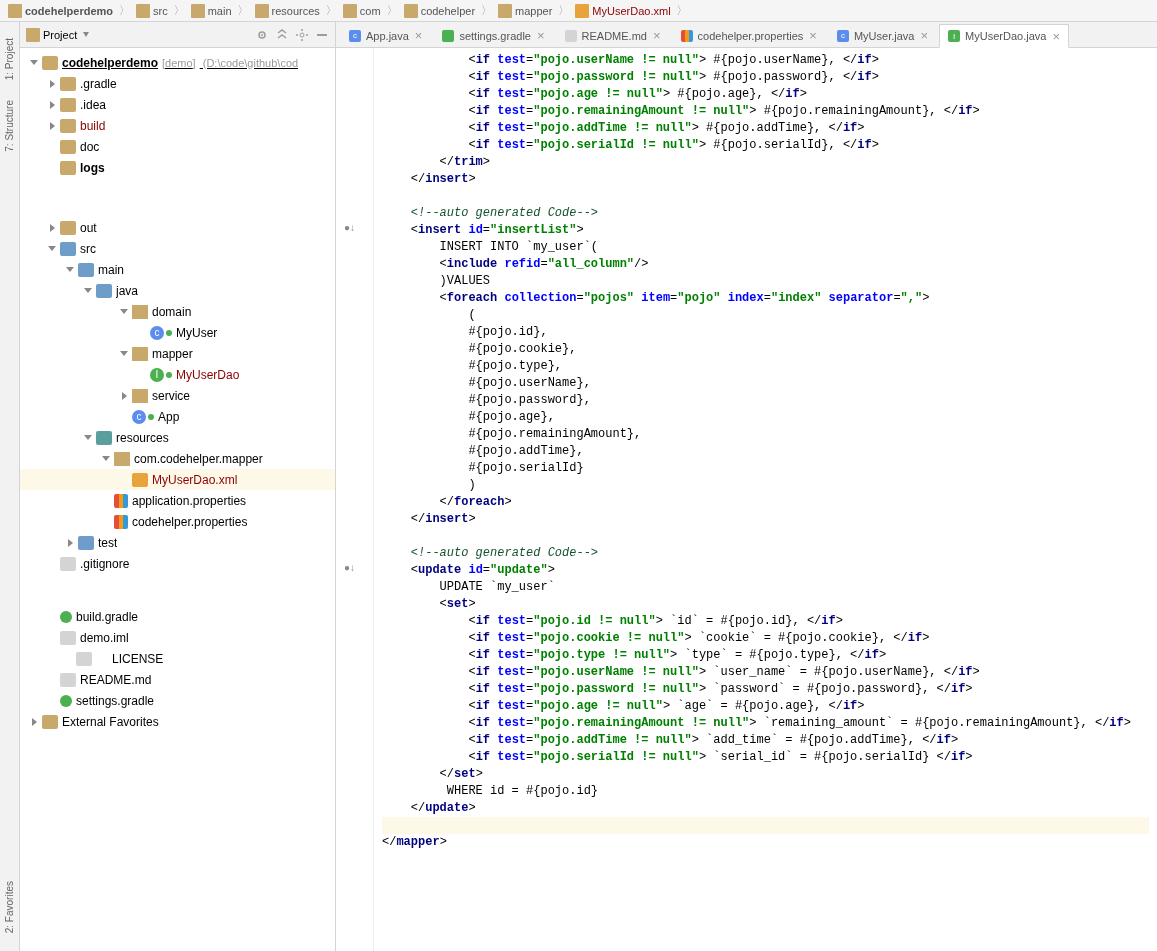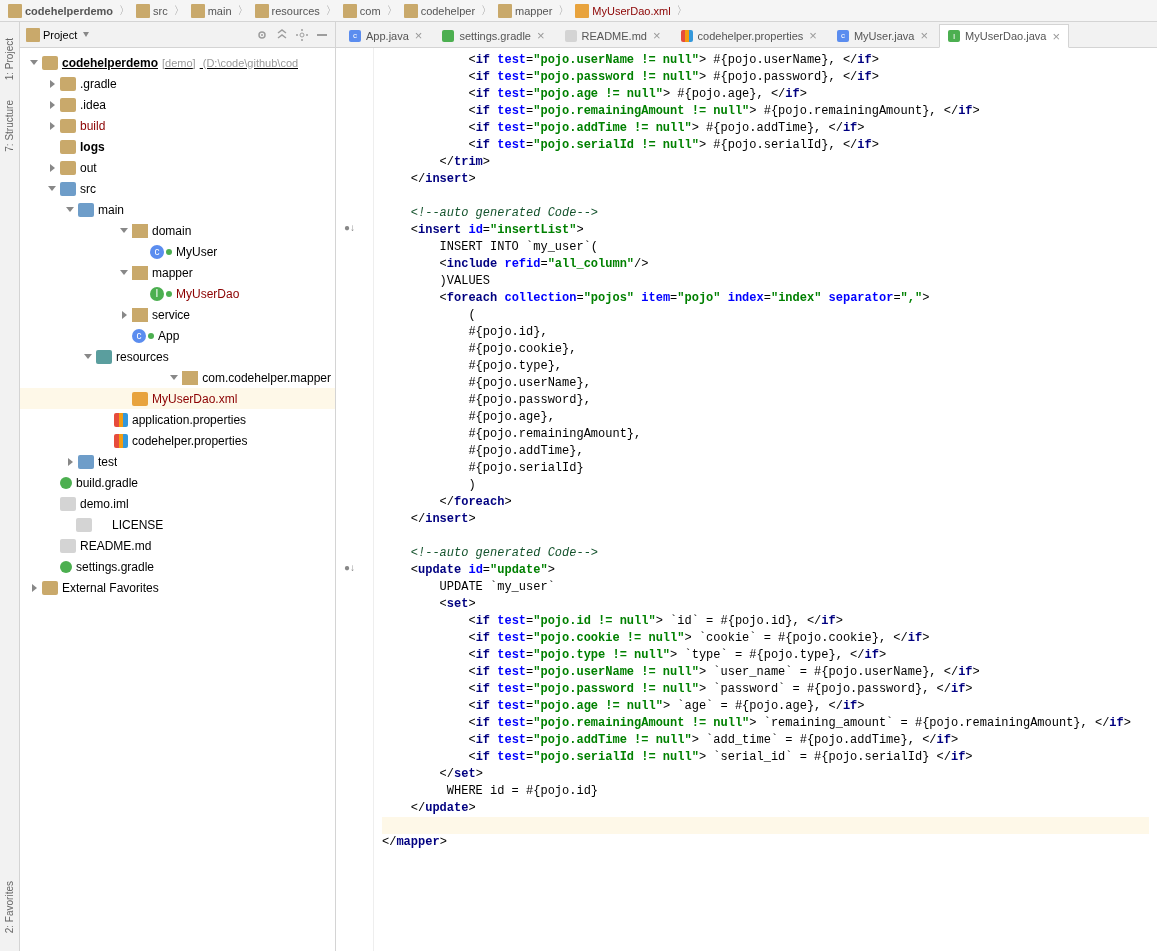--- a/index.html
+++ b/index.html
@@ -158,45 +158,57 @@
             <span class="tree-icon ico-folder"></span>
             <span class="tree-label">.idea</span>
           </div>
           <div class="tree-row" style="padding-left: 24px;">
             <div class="tree-arrow">
               <div class="arrow-right"></div>
             </div>
             <span class="tree-icon ico-folder"></span>
             <span class="tree-label dark-red">build</span>
           </div>
+          <div class="tree-row" style="padding-left: 24px;">
+            <div class="tree-arrow"></div>
+            <span class="tree-icon ico-folder"></span>
+            <span class="tree-label">doc</span>
+          </div>
           <div class="tree-row" style="padding-left: 24px; font-weight: bold;">
             <div class="tree-arrow"></div>
             <span class="tree-icon ico-folder"></span>
             <span class="tree-label">logs</span>
           </div>
-          <div class="tree-row" style="padding-left: 24px;">
+          <div class="tree-row" style="padding-left: 24px; margin-top: 39px;">
             <div class="tree-arrow">
               <div class="arrow-right"></div>
             </div>
             <span class="tree-icon ico-folder"></span>
             <span class="tree-label">out</span>
           </div>
           <div class="tree-row" style="padding-left: 24px;">
             <div class="tree-arrow">
               <div class="arrow-down"></div>
             </div>
             <span class="tree-icon ico-folder-blue"></span>
             <span class="tree-label">src</span>
           </div>
           <div class="tree-row" style="padding-left: 42px;">
             <div class="tree-arrow">
               <div class="arrow-down"></div>
             </div>
             <span class="tree-icon ico-folder-blue"></span>
             <span class="tree-label">main</span>
+          </div>
+          <div class="tree-row" style="padding-left: 60px;">
+            <div class="tree-arrow">
+              <div class="arrow-down"></div>
+            </div>
+            <span class="tree-icon ico-folder-blue"></span>
+            <span class="tree-label">java</span>
           </div>
           <div class="tree-row" style="padding-left: 96px;">
             <div class="tree-arrow">
               <div class="arrow-down"></div>
             </div>
             <span class="tree-icon ico-package"></span>
             <span class="tree-label">domain</span>
           </div>
           <div class="tree-row" style="padding-left: 114px;">
             <div class="tree-arrow"></div>
@@ -230,21 +242,21 @@
             <span style="width: 6px; height: 6px; background: rgb(76, 175, 80); border-radius: 50%; margin-right: 4px; margin-left: -2px;"></span>
             <span class="tree-label">App</span>
           </div>
           <div class="tree-row" style="padding-left: 60px;">
             <div class="tree-arrow">
               <div class="arrow-down"></div>
             </div>
             <span class="tree-icon ico-folder-teal"></span>
             <span class="tree-label">resources</span>
           </div>
-          <div class="tree-row" style="padding-left: 78px; justify-content: flex-end;">
+          <div class="tree-row" style="padding-left: 78px;">
             <div class="tree-arrow">
               <div class="arrow-down"></div>
             </div>
             <span class="tree-icon ico-package"></span>
             <span class="tree-label">com.codehelper.mapper</span>
           </div>
           <div class="tree-row selected" style="padding-left: 96px;">
             <div class="tree-arrow"></div>
             <span class="tree-icon ico-xml"></span>
             <span class="tree-label dark-red">MyUserDao.xml</span>
@@ -260,20 +272,25 @@
             <span class="tree-label">codehelper.properties</span>
           </div>
           <div class="tree-row" style="padding-left: 42px;">
             <div class="tree-arrow">
               <div class="arrow-right"></div>
             </div>
             <span class="tree-icon ico-folder-blue"></span>
             <span class="tree-label">test</span>
           </div>
           <div class="tree-row" style="padding-left: 24px;">
+            <div class="tree-arrow"></div>
+            <span class="tree-icon ico-txt"></span>
+            <span class="tree-label">.gitignore</span>
+          </div>
+          <div class="tree-row" style="padding-left: 24px; margin-top: 32px;">
             <div class="tree-arrow"></div>
             <span class="tree-icon ico-gradle"></span>
             <span class="tree-label">build.gradle</span>
           </div>
           <div class="tree-row" style="padding-left: 24px;">
             <div class="tree-arrow"></div>
             <span class="tree-icon ico-txt"></span>
             <span class="tree-label">demo.iml</span>
           </div>
           <div class="tree-row" style="padding-left: 24px; gap: 16px;">

